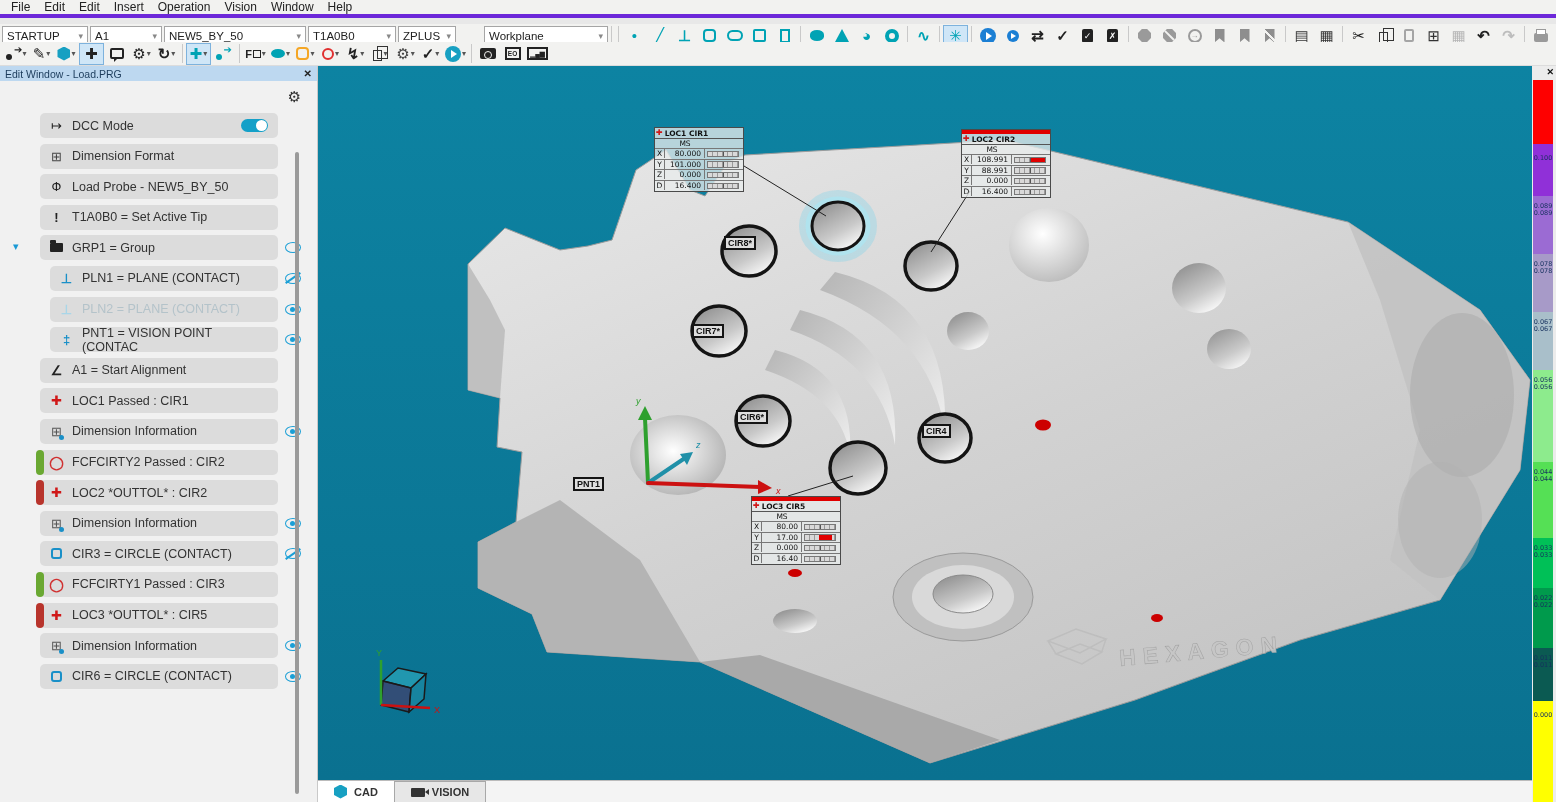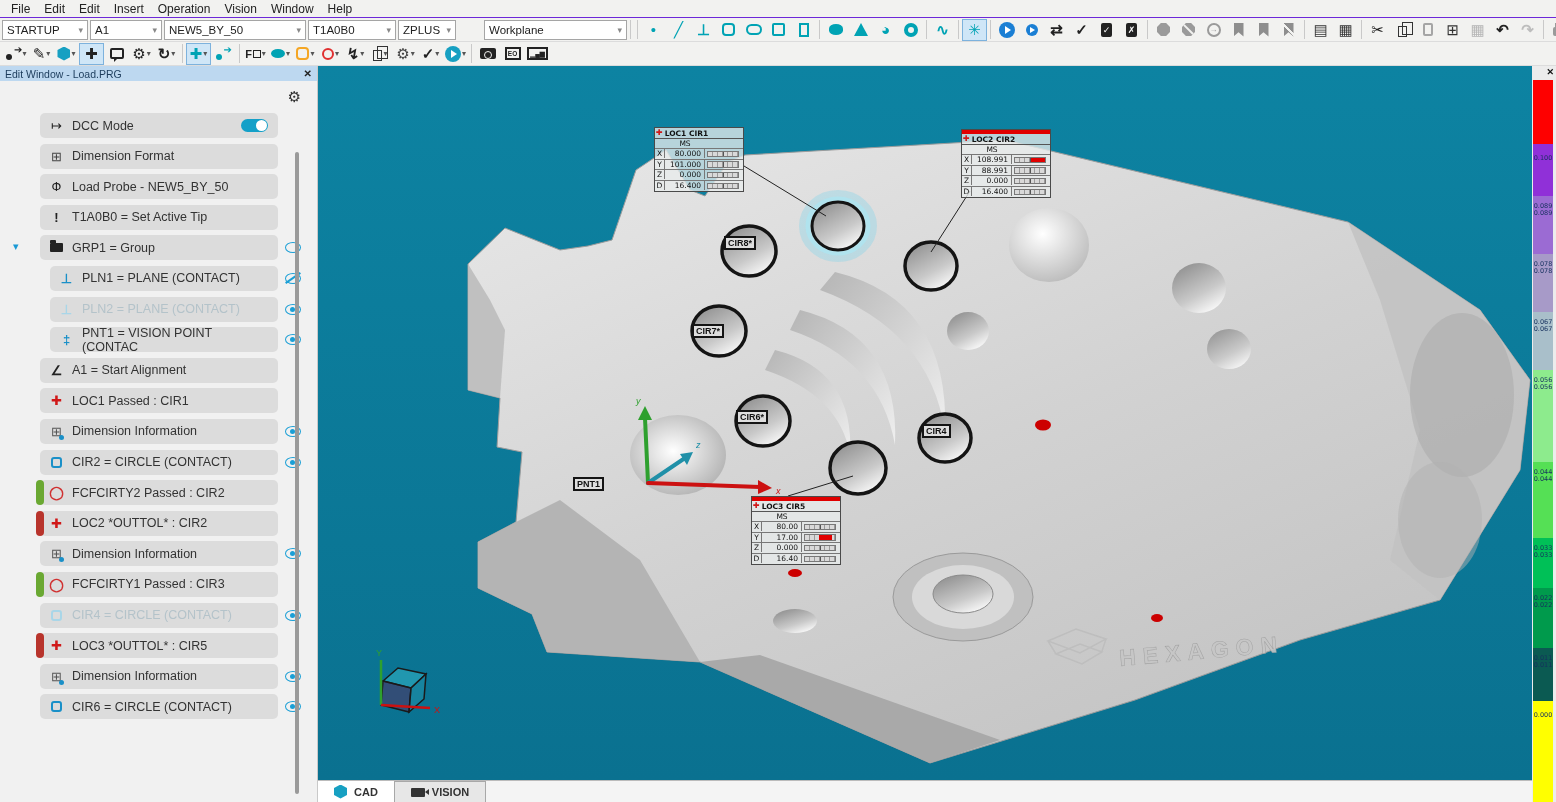--- a/index.html
+++ b/index.html
@@ -1,26 +1,26 @@
 <!DOCTYPE html>
 <html><head>
 <meta charset="utf-8">
 <style>
   * { margin:0; padding:0; box-sizing:border-box; }
   html,body { width:1556px; height:802px; overflow:hidden; background:#e8e8e8;
               font-family:"Liberation Sans", sans-serif; }
   
   #menubar { position:absolute; left:0; top:0; width:1556px; height:18px;
-             background:#f2f2f0; border-bottom:1px solid #6d28d9; display:flex; align-items:center;
+             background:#f2f2f0; border-bottom:4px solid #6d28d9; display:flex; align-items:center;
              padding-left:4px; font-size:12px; color:#222; }
   .menu-item { padding:0 7px; cursor:default; }
   
   .toolbar { position:absolute; left:0; width:1556px; height:24px; background:#f2f2f0;
              display:flex; align-items:center; border-bottom:1px solid #dcdcdc; }
-  #toolbar1 { top:18px; } #toolbar2 { top:42px; }
+  #toolbar1 { top:24px; } #toolbar2 { top:42px; }
   .dd { height:20px; background:#fff; border:1px solid #a5a5a5; display:flex; align-items:center;
         justify-content:space-between; font-size:11.5px; color:#222; padding:0 4px; margin-left:2px; }
   .dd .caret { color:#888; font-size:9px; margin-left:4px; }
   .tbsep { width:1px; height:19px; background:#c9c9c9; margin:0 3px; flex:none; }
   .tbi { width:25px; height:22px; display:flex; align-items:center; justify-content:center;
          font-size:15px; flex:none; position:relative; border:1px solid transparent; }
   .tbi.boxed { background:#cfe6f7; border:1px solid #7db2dd; }
   .tbi .caret { font-size:8px; color:#555; margin-left:1px; }
   .glyph { line-height:1; }
   
@@ -197,21 +197,21 @@
         <span class="caret">▾</span>
       </div>
       <div class="dd" style="width: 88px;">
         <span>T1A0B0</span>
         <span class="caret">▾</span>
       </div>
       <div class="dd" style="width: 58px;">
         <span>ZPLUS</span>
         <span class="caret">▾</span>
       </div>
-      <div class="dd" style="width: 143px; margin-left: 28px;">
+      <div class="dd" style="width: 124px; margin-left: 28px;">
         <span>Workplane</span>
         <span class="caret">▾</span>
       </div>
       <div class="tbsep"></div>
     </div>
   <div class="tbsep"></div>
   <div id="tb1-icons" style="display:flex;align-items:center;">
       <div class="tbi">
         <span class="glyph" style="color: rgb(0, 163, 180);">•</span>
       </div>
@@ -507,29 +507,20 @@
         <div class="sd-item">
           <span class="si">
             <span class="si-dim" style="color: rgb(85, 85, 85);">⊞</span>
           </span>
           <span>Dimension Information</span>
         </div>
         <div class="sd-eye on"></div>
       </div>
       <div class="sd-row">
         <div class="sd-item">
-          <span class="si">
-            <span class="si-circ"></span>
-          </span>
-          <span>CIR2 = CIRCLE (CONTACT)</span>
-        </div>
-        <div class="sd-eye on"></div>
-      </div>
-      <div class="sd-row">
-        <div class="sd-item">
           <div class="sd-bar green"></div>
           <span class="si" style="color: rgb(208, 48, 48); font-weight: bold;">◯</span>
           <span>FCFCIRTY2 Passed : CIR2</span>
         </div>
       </div>
       <div class="sd-row">
         <div class="sd-item">
           <div class="sd-bar red"></div>
           <span class="si" style="color: rgb(208, 24, 24);">✚</span>
           <span>LOC2 *OUTTOL* : CIR2</span>
@@ -539,33 +530,35 @@
         <div class="sd-item">
           <span class="si">
             <span class="si-dim" style="color: rgb(85, 85, 85);">⊞</span>
           </span>
           <span>Dimension Information</span>
         </div>
         <div class="sd-eye on"></div>
       </div>
       <div class="sd-row">
         <div class="sd-item">
+          <span class="si">
+            <span class="si-circ"></span>
+          </span>
+          <span>CIR3 = CIRCLE (CONTACT)</span>
+        </div>
+        <div class="sd-eye slash">
+          <span class="sl"></span>
+        </div>
+      </div>
+      <div class="sd-row">
+        <div class="sd-item">
           <div class="sd-bar green"></div>
           <span class="si" style="color: rgb(208, 48, 48); font-weight: bold;">◯</span>
           <span>FCFCIRTY1 Passed : CIR3</span>
         </div>
-      </div>
-      <div class="sd-row dim">
-        <div class="sd-item">
-          <span class="si">
-            <span class="si-circ"></span>
-          </span>
-          <span>CIR4 = CIRCLE (CONTACT)</span>
-        </div>
-        <div class="sd-eye on"></div>
       </div>
       <div class="sd-row">
         <div class="sd-item">
           <div class="sd-bar red"></div>
           <span class="si" style="color: rgb(208, 24, 24);">✚</span>
           <span>LOC3 *OUTTOL* : CIR5</span>
         </div>
       </div>
       <div class="sd-row">
         <div class="sd-item">

